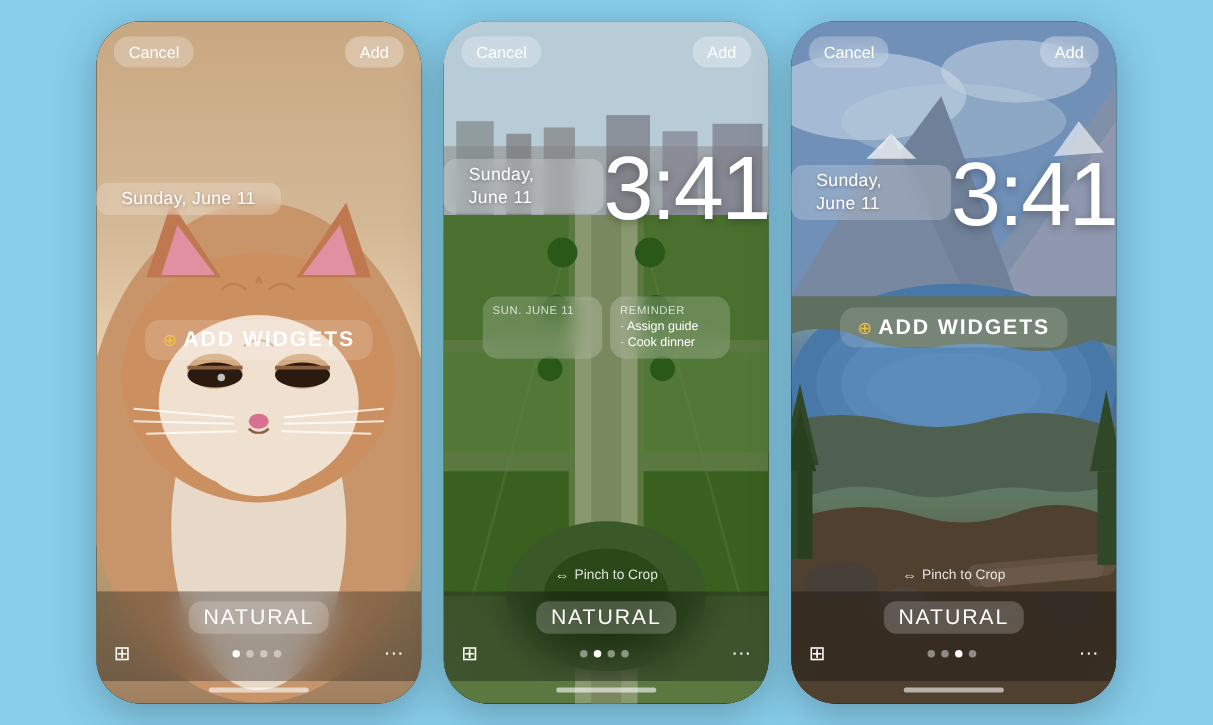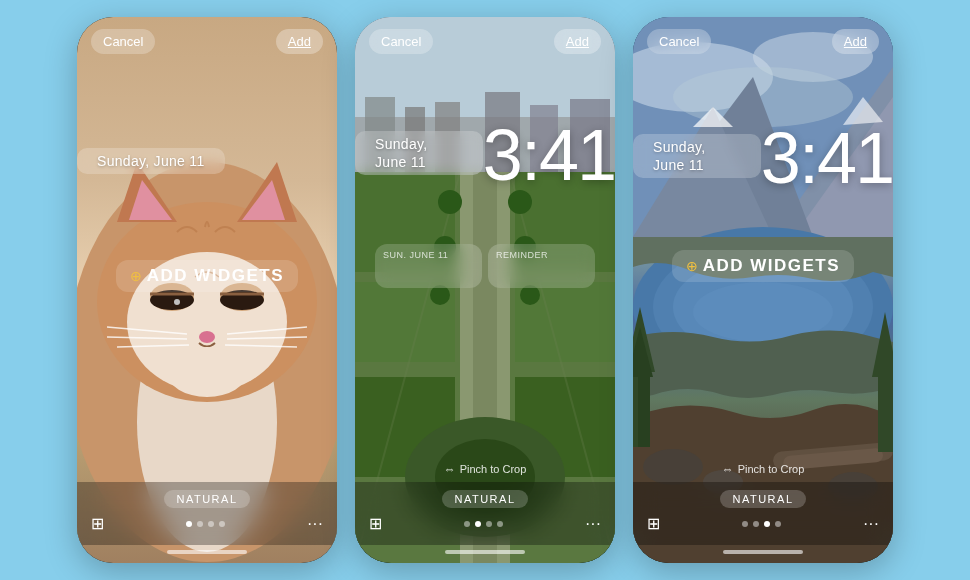--- a/index.html
+++ b/index.html
@@ -72,21 +72,20 @@
       border: none;
       border-radius: 14px;
       padding: 5px 12px;
       font-size: 13px;
       font-weight: 500;
       cursor: pointer;
     }
 
     .top-btn.add-btn {
       background: rgba(255,255,255,0.3);
-      text-decoration: underline;
     }
 
     
     .lockscreen-content {
       flex: 1;
       display: flex;
       align-items: center;
       padding-top: 10px;
     }
 
@@ -114,21 +113,21 @@
       line-height: 1.0;
       text-shadow: 0 2px 8px rgba(0,0,0,0.3);
       margin-top: 2px;
     }
 
     
     .widgets-area {
       display: flex;
       flex-direction: column;
       align-items: center;
-      padding: 6px 14px;
+      padding: 6px 25px;
       gap: 4px;
       width: 100%;
     }
 
     .add-widgets-btn {
       display: flex;
       align-items: center;
       gap: 5px;
       background: rgba(255,255,255,0.15);
       border-radius: 12px;
@@ -208,21 +207,21 @@
       backdrop-filter: blur(12px);
       padding: 8px 14px 12px;
       display: flex;
       flex-direction: column;
       gap: 6px;
     }
 
     .style-label {
       text-align: center;
       color: white;
-      font-size: 11px;
+      font-size: 17px;
       font-weight: 500;
       letter-spacing: 1.5px;
       background: rgba(255,255,255,0.2);
       border-radius: 10px;
       padding: 3px 12px;
       align-self: center;
     }
 
     .bottom-controls {
       display: flex;
@@ -449,20 +448,24 @@
       <span class="time-text">3:41</span>
     </div>
 
     <div class="widgets-area">
       <div class="widget-row">
         <div class="widget-card">
           <div class="widget-title">Sun. June 11</div>
         </div>
         <div class="widget-card">
           <div class="widget-title">Reminder</div>
+          <div class="widget-content">
+            <div>· Assign guide</div>
+            <div>· Cook dinner</div>
+          </div>
         </div>
       </div>
     </div>
 
     <div class="flex-spacer"></div>
 
     <div class="pinch-label">
       <span class="pinch-icon">⇔</span>
       <span>Pinch to Crop</span>
     </div>

